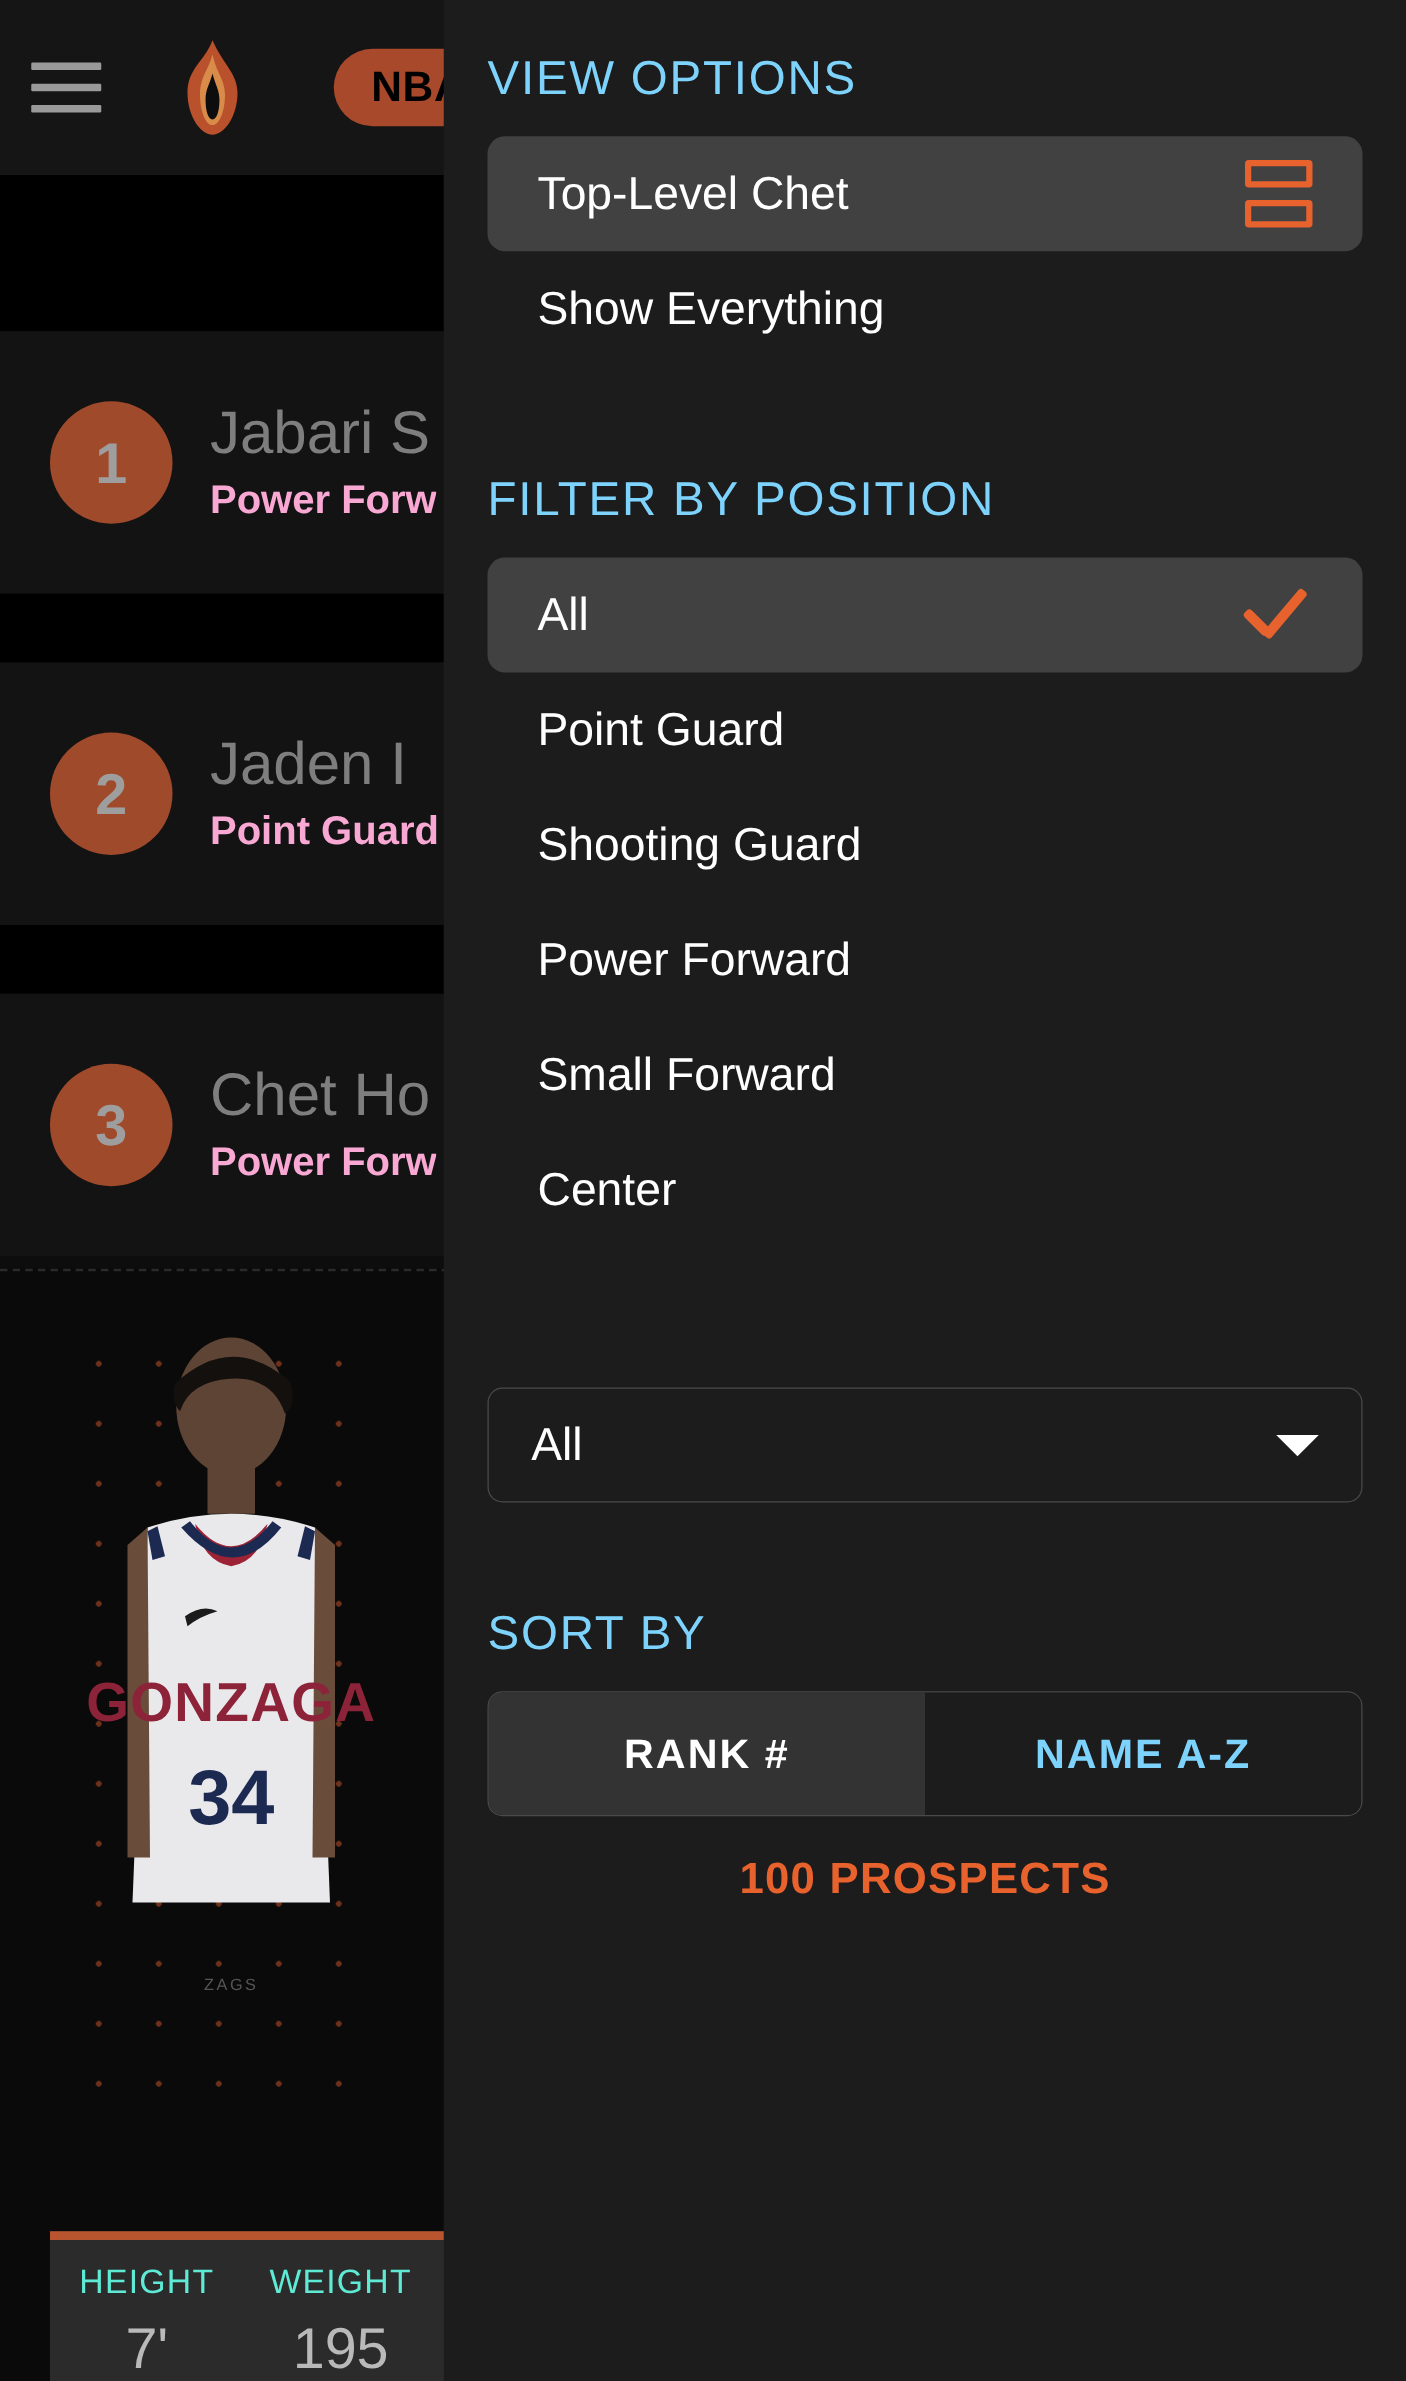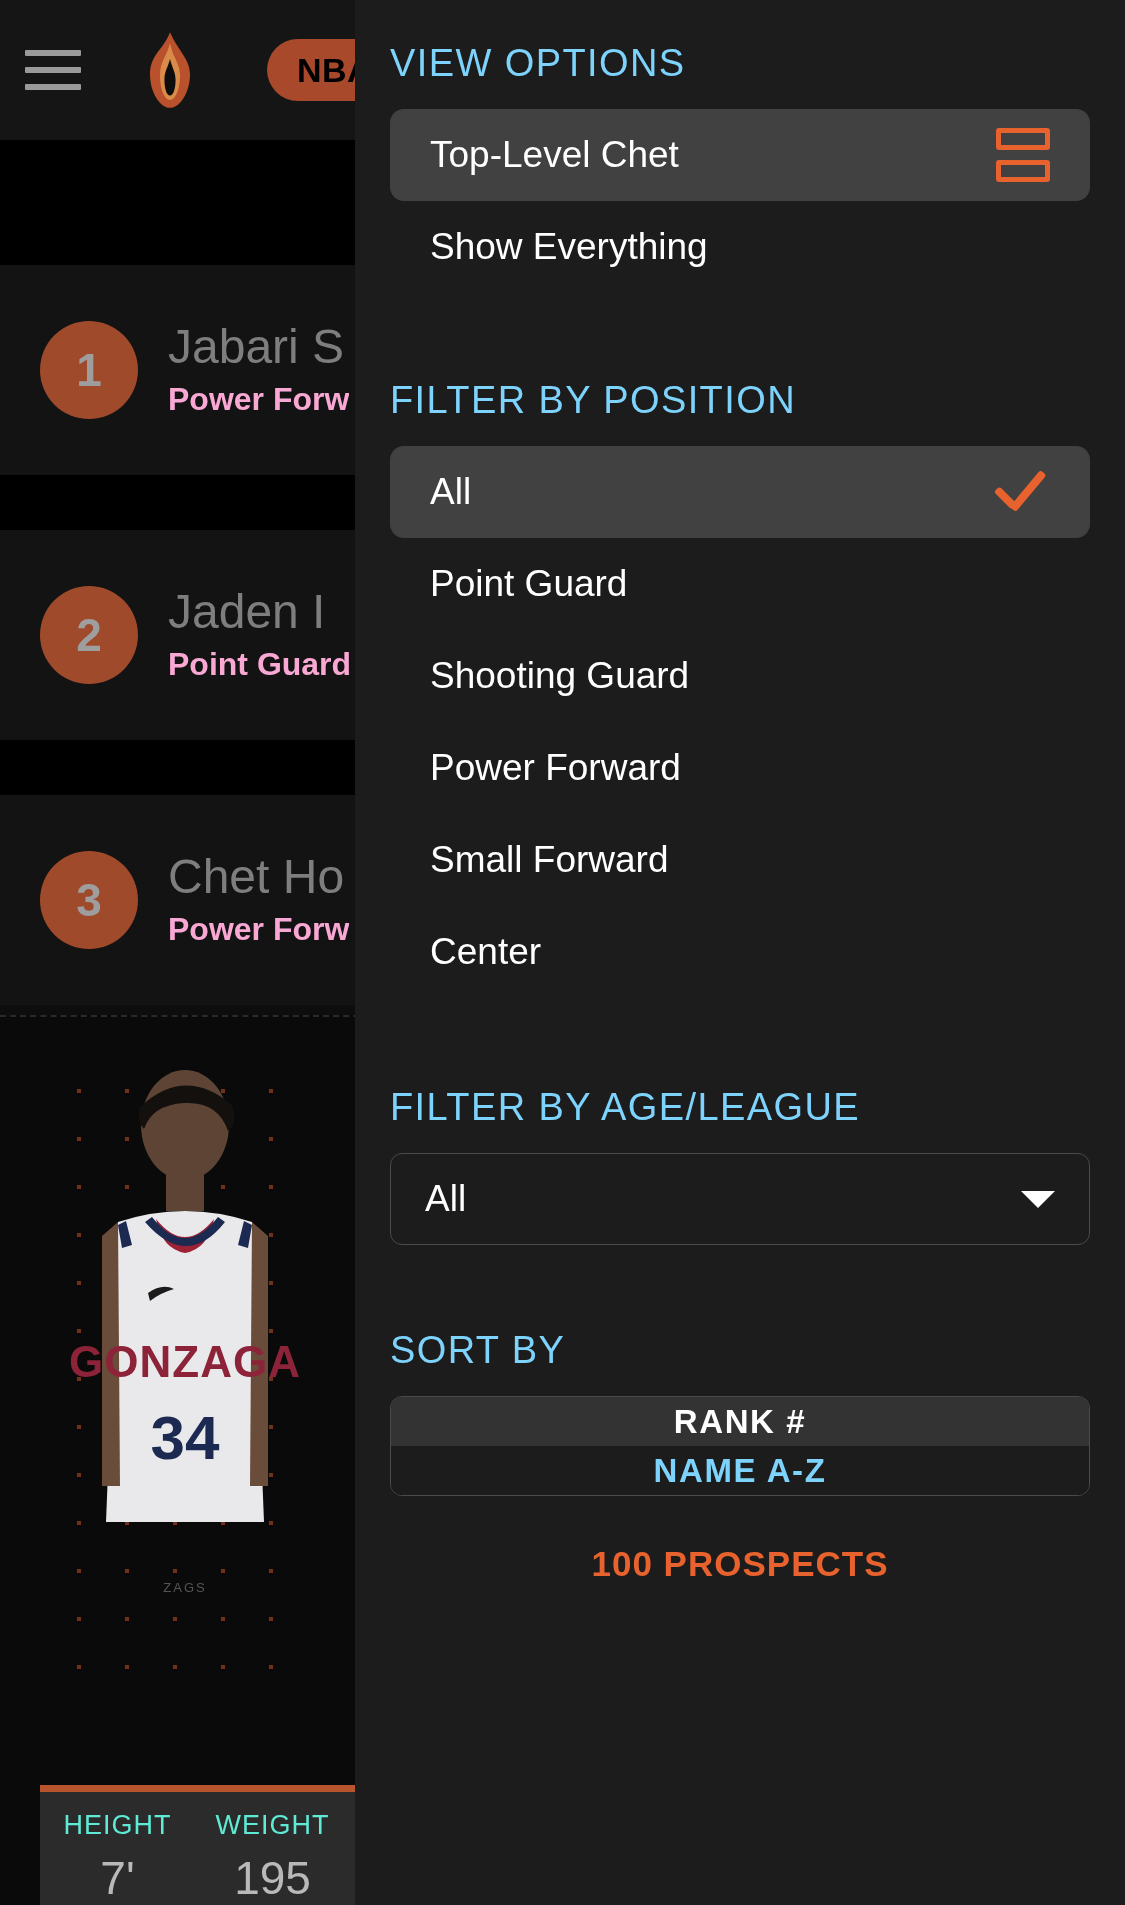--- a/index.html
+++ b/index.html
@@ -98,29 +98,29 @@
 
   .select-box {
     margin-top: 24px; height: 92px; border: 1px solid #4a4a4a; border-radius: 12px;
     display: flex; align-items: center; justify-content: space-between;
     padding: 0 34px; color: #fff; font-size: 37px; background: #1c1c1c;
   }
   .caret { width: 0; height: 0; border-left: 17px solid transparent; border-right: 17px solid transparent; border-top: 17px solid #fff; }
 
   .seg {
     margin-top: 24px; height: 100px; border: 1px solid #4a4a4a; border-radius: 12px;
-    display: flex; overflow: hidden; flex-direction: column;
+    display: flex; overflow: hidden;
   }
   .seg > div { flex: 1; display:flex; align-items:center; justify-content:center;
                font-size: 33px; letter-spacing: 1.6px; font-weight: bold; }
   .seg .on  { background: #333333; color: #ffffff; }
   .seg .off { background: #1c1c1c; color: #7dd3fc; }
 
   .count {
-    margin-top: 48px; text-align: center; color: #e8622e;
+    margin-top: 30px; text-align: center; color: #e8622e;
     font-size: 35px; font-weight: bold; letter-spacing: 1px;
   }
 </style>
 </head>
 <body>
 
 <div id="root">
 
   <div class="bg-layer">
 
@@ -236,21 +236,20 @@
       </div>
       <div class="opt">
         <span>Small Forward</span>
       </div>
       <div class="opt">
         <span>Center</span>
       </div>
     </div>
 
     <div style="height:88px"></div>
-    <div class="section-title">FILTER BY AGE/LEAGUE</div>
     <div class="select-box">
       <span>All</span>
       <span class="caret"></span>
     </div>
 
     <div style="height:84px"></div>
     <div class="section-title">SORT BY</div>
     <div class="seg">
       <div class="on">RANK #</div>
       <div class="off">NAME A-Z</div>

